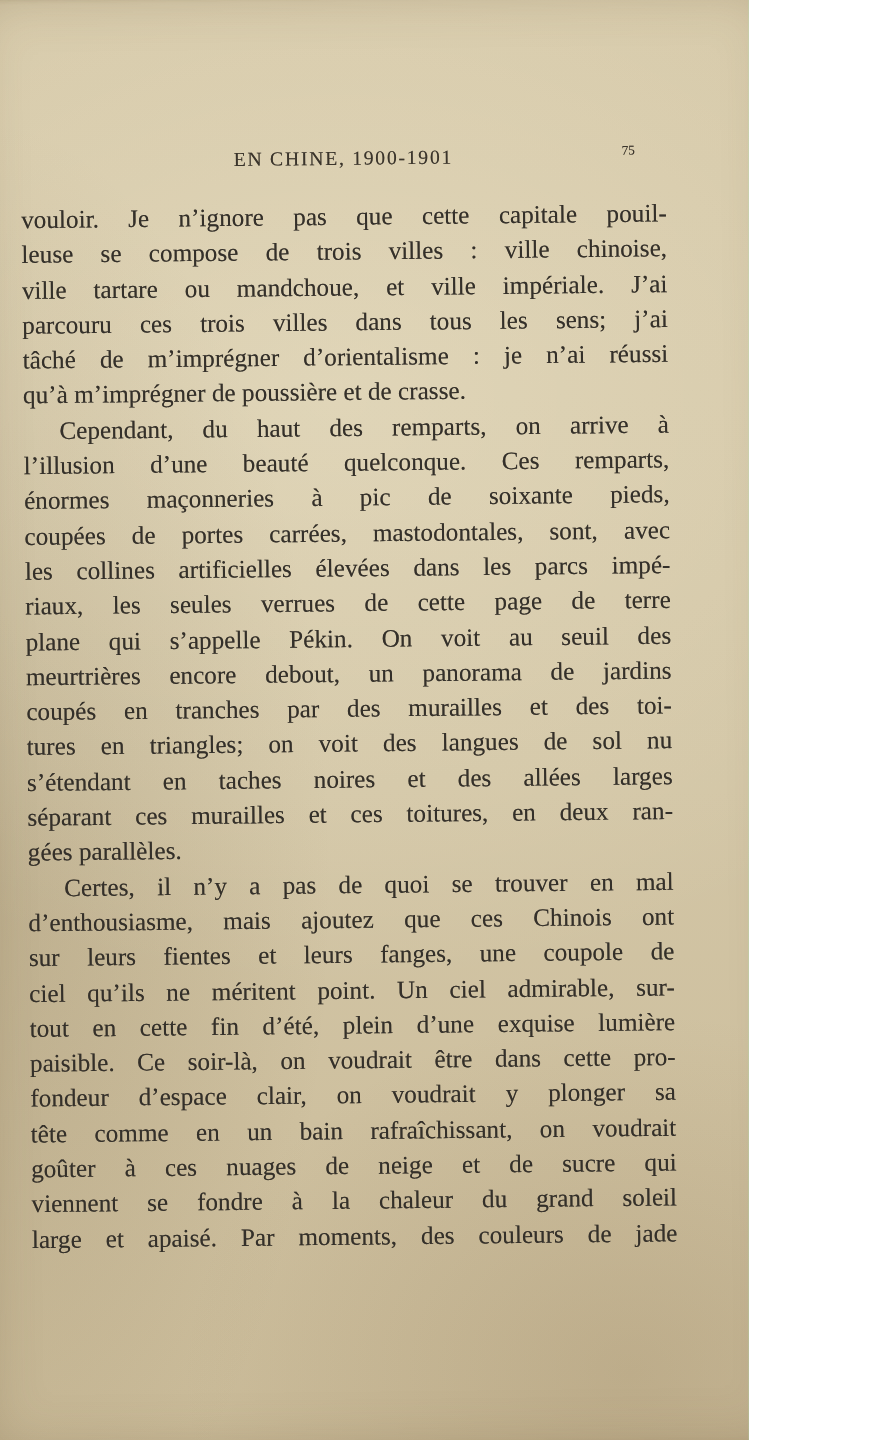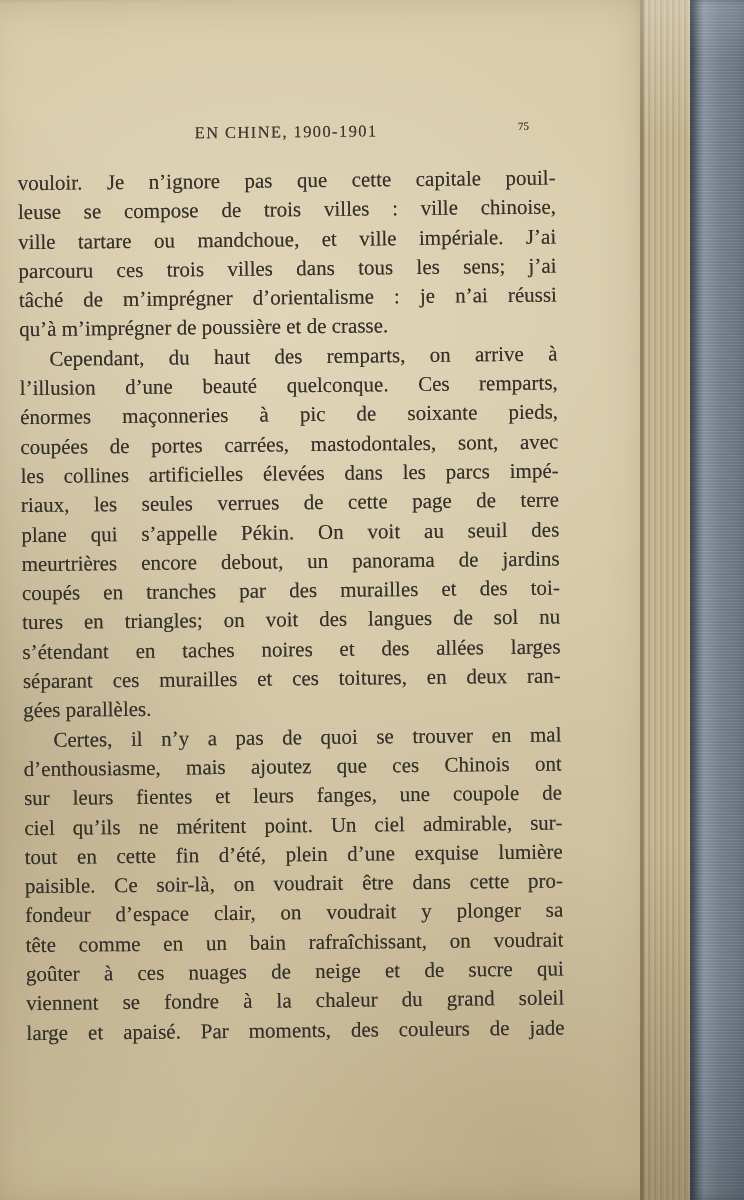--- a/index.html
+++ b/index.html
@@ -1,18 +1,18 @@
 <!DOCTYPE html>
 <html><head>
 <meta charset="utf-8">
 <style>
   html,body{margin:0;padding:0;}
   .photo{
     position:relative;
-    width:744px;height:1200px;
+    width:624px;height:1200px;
     overflow:hidden;
     background:#86efac;
     font-family:"Liberation Serif", serif;
   }
   
   .page{
     position:absolute;
     left:-18px;top:-8px;
     width:672px;height:1216px;
     transform:rotate(-0.6deg);

